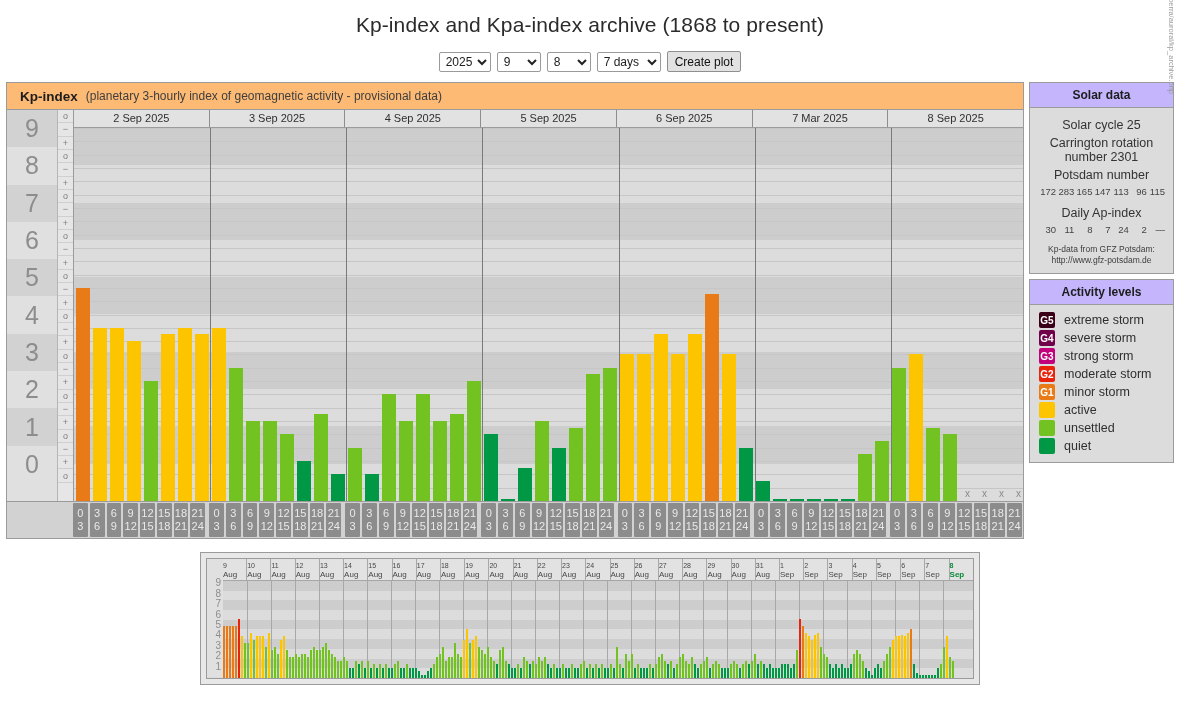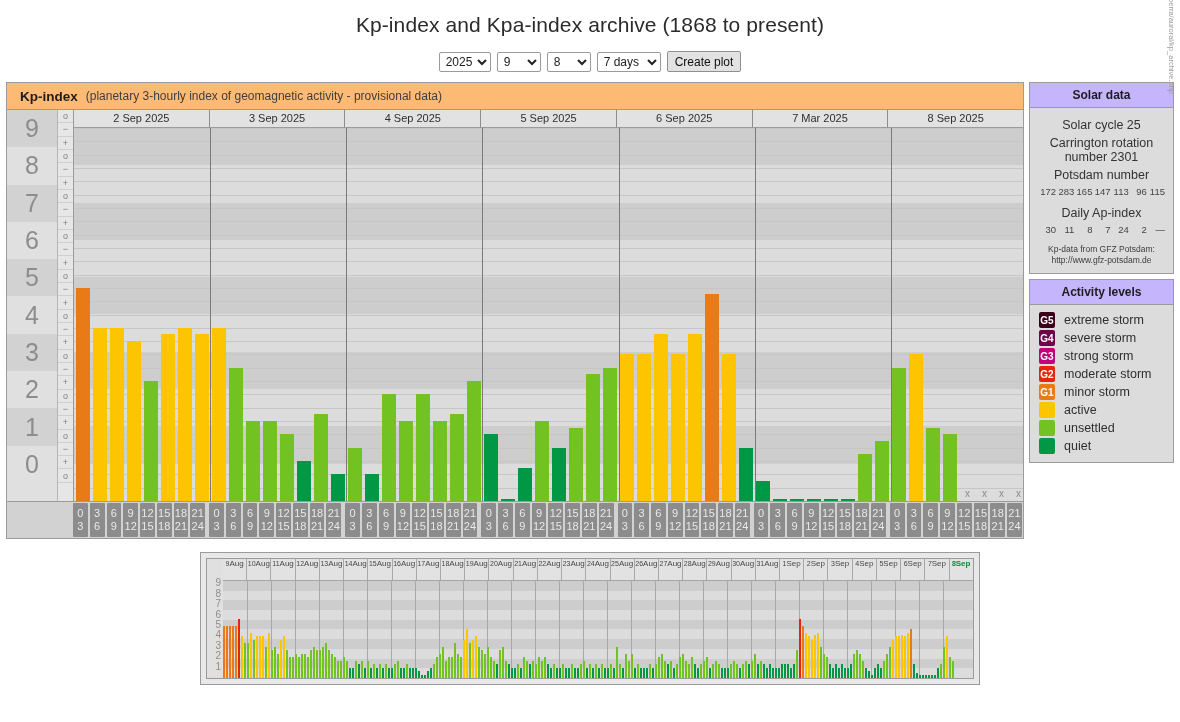--- a/index.html
+++ b/index.html
@@ -124,21 +124,21 @@
   .ov-inner{display:flex;border:1px solid #9b9b9b;background:#dcdcdc;}
   .ov-axis{width:16px;flex:none;background:#e0e0e0;position:relative;}
   .ov-axis .ovn{
     position:absolute;right:2px;font-size:10px;color:#8d8d8d;line-height:10px;
   }
   .ov-plot-col{flex:1;position:relative;}
   .ov-head{display:flex;height:21px;border-bottom:1px solid #a6a6a6;background:#e2e2e2;}
   .ov-head .ovd{
     flex:1 1 0;font-size:8px;color:#474747;
     border-right:1px solid #a8a8a8;box-sizing:border-box;
-    display:flex;justify-content:center;line-height:9px;
+    display:flex;flex-direction:column;justify-content:center;line-height:9px;
   }
   .ov-head .ovd:last-child{border-right:none;}
   .ov-plot{position:relative;height:97px;background:#dcdcdc;overflow:hidden;}
   .ov-band{position:absolute;left:0;right:0;background:#cdcdcd;}
   .ov-sep{position:absolute;top:0;bottom:0;width:1px;background:#a8a8a8;}
   .ov-bar{position:absolute;bottom:0;}
 </style>
 </head>
 <body>
 

